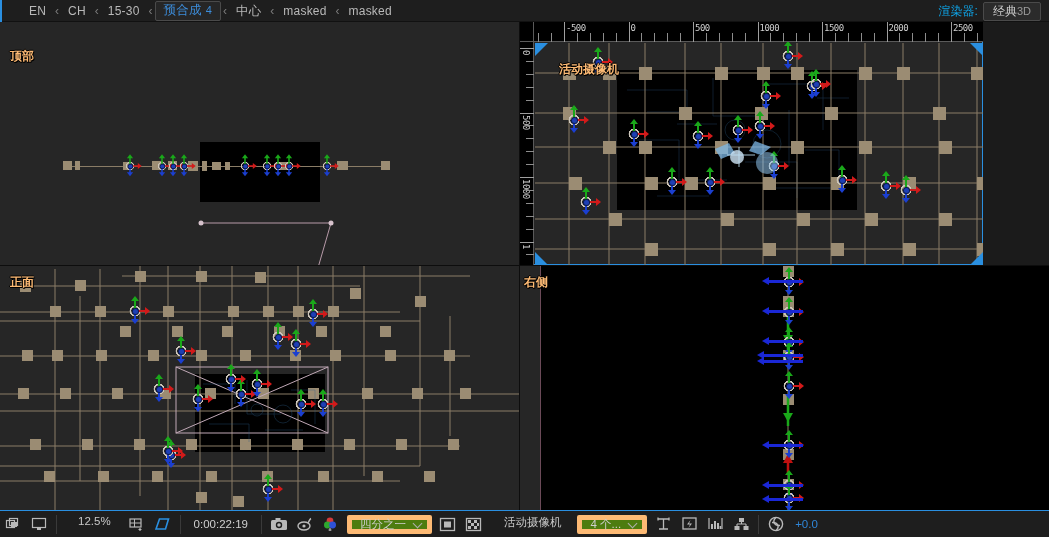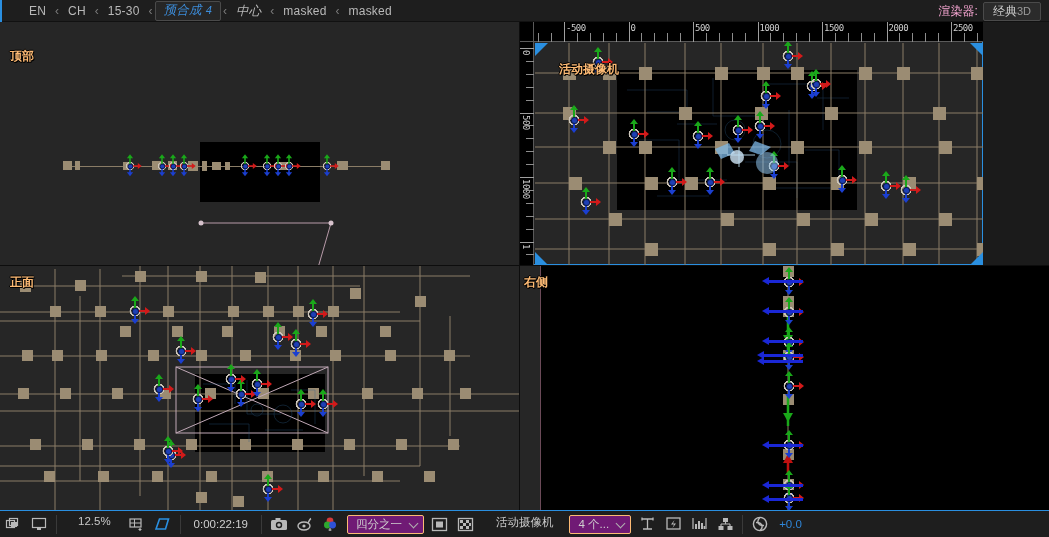--- a/index.html
+++ b/index.html
@@ -18,33 +18,33 @@
     display:flex; align-items:center;
   }
   #topbar .leftaccent{
     position:absolute; left:0; top:0; width:2px; height:22px; background:#2a8fe0;
   }
   .crumbs { display:flex; align-items:center; height:22px; padding-left:22px; gap:0px; }
   .crumb {
     color:#b9b9b9; font-size:12px; line-height:22px;
     padding:0 7px; white-space:nowrap; letter-spacing:.2px;
   }
-  .crumb.cn { font-size:12.5px;font-style:italic; }
+  .crumb.cn { font-size:12.5px; }
   .crumb.active {
     color:#3c8ddb; border:1px solid #4a4a4a; border-radius:2px;
     background:#262626; padding:1px 8px 2px 8px; line-height:15px;
     display:inline-flex; align-items:center; gap:4px;
   }
   .crumb.active .num { color:#3c8ddb; font-size:11px; }
   .sep { color:#7d7d7d; font-size:12px; padding:0 2px; line-height:22px; }
   #renderer {
     position:absolute; right:8px; top:0; height:22px;
     display:flex; align-items:center; gap:5px;
   }
-  #renderer .lbl { color:#f9a8d4; font-size:12px; }
+  #renderer .lbl { color:#0ea5e9; font-size:12px; }
   #renderer .val {
     color:#cfcfcf; font-size:12px; border:1px solid #4a4a4a; border-radius:2px;
     background:#2b2b2b; padding:1px 9px; line-height:15px;
   }
   #renderer .val .three { color:#9a9a9a; font-size:11px; }
 
   
   #grid {
     position:absolute; left:0; top:22px; width:1049px; height:488px;
     background:#1b1b1b;
@@ -131,21 +131,21 @@
   #bottombar .tb-ico {
     width:26px; height:27px; display:flex; align-items:center; justify-content:center;
     color:#b9b9b9;
   }
   #bottombar .tb-ico.active { color:#2a8fe0; }
   .vsep { width:1px; height:19px; background:#3a3a3a; margin:0 4px; }
   .tb-txt { color:#c8c8c8; font-size:11.5px; padding:0 6px; white-space:nowrap; }
   .tb-txt.blue{ color:#2f86d8; }
   .dd {
     display:flex; align-items:center; height:19px; padding:0 4px 0 8px;
-    border:1px solid #fdba74; border-radius:2px; background:#701a75;
+    border:5px solid #fdba74; border-radius:2px; background:#4d7c0f;
     color:#cfcfcf; font-size:11.5px; gap:8px; margin:0 3px;
   }
   .dd.plain { border:none; background:transparent;flex-direction:column; }
   .chev { width:9px; height:9px; position:relative; }
   .chev:after{
     content:""; position:absolute; left:0; top:0; width:6px; height:6px;
     border-right:1.4px solid #b0b0b0; border-bottom:1.4px solid #b0b0b0;
     transform:rotate(45deg);
   }
   .timecode { color:#cfcfcf; font-size:11.5px; padding:0 9px; font-family:"Liberation Sans",sans-serif; }

